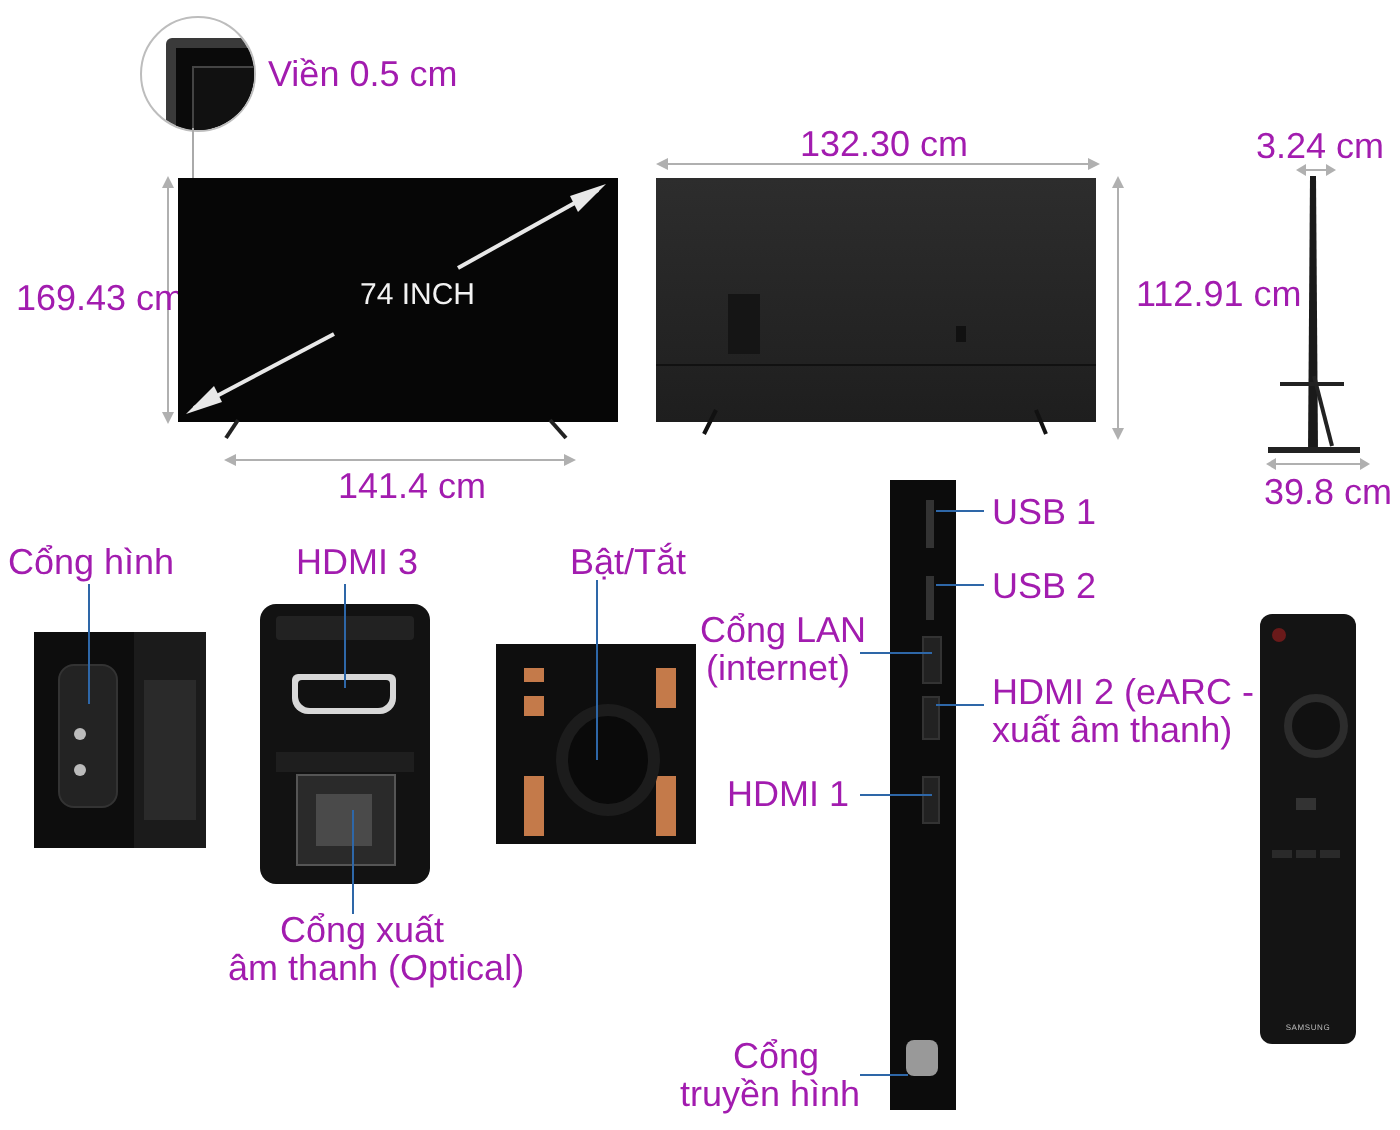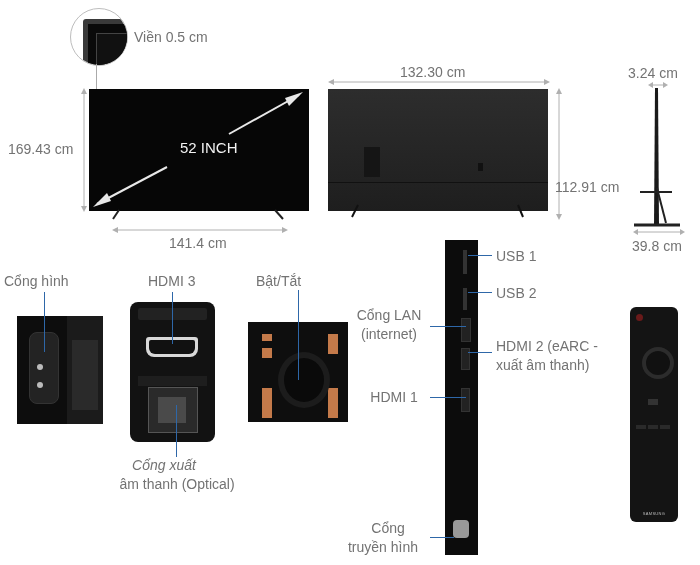--- a/index.html
+++ b/index.html
@@ -1,18 +1,18 @@
 <!DOCTYPE html>
 <html><head>
 <meta charset="utf-8">
 <style>
   html,body{margin:0;padding:0;background:#fff;}
   body{width:700px;height:565px;position:relative;overflow:hidden;font-family:"Liberation Sans","DejaVu Sans",sans-serif;color:#7a7a7a;}
   .abs{position:absolute;}
-  .lbl{position:absolute;font-size:14px;color:#737373;white-space:nowrap;line-height:18px;}
+  .lbl{position:absolute;font-size:18px;color:#a21caf;white-space:nowrap;line-height:18px;}
   .lbl.c{text-align:center;}
   .lbl.r{text-align:center;}
   .dim{position:absolute;background:#b0b0b0;}
   .tv-front{position:absolute;left:89px;top:89px;width:220px;height:122px;background:#060606;}
   .tv-back{position:absolute;left:328px;top:89px;width:220px;height:122px;background:linear-gradient(#2d2d2d,#222 75%,#1e1e1e);}
   .blue{position:absolute;background:#2e67a8;}
   svg{position:absolute;overflow:visible;}
 </style>
 </head>
 <body>
@@ -35,21 +35,21 @@
   <div class="lbl" style="left:8px;top:140px;">169.43 cm</div>
 
   <div class="tv-front"></div>
 
   <svg width="220" height="122" style="left:89px;top:89px;">
     <line x1="8" y1="115" x2="78" y2="78" stroke="#e8e8e8" stroke-width="2"></line>
     <line x1="140" y1="45" x2="210" y2="6" stroke="#e8e8e8" stroke-width="2"></line>
     <polygon points="4,118 18,104 22,112" fill="#e8e8e8"></polygon>
     <polygon points="214,3 200,17 196,9" fill="#e8e8e8"></polygon>
   </svg>
-  <div class="lbl" style="left:180px;top:139px;color:#f2f2f2;font-size:15px;">52 INCH</div>
+  <div class="lbl" style="left:180px;top:139px;color:#f2f2f2;font-size:15px;">74 INCH</div>
 
   <svg width="220" height="12" style="left:89px;top:210px;">
     <line x1="30" y1="0" x2="24" y2="9" stroke="#222" stroke-width="2"></line>
     <line x1="186" y1="0" x2="194" y2="9" stroke="#222" stroke-width="2"></line>
   </svg>
   <svg width="176" height="8" style="left:112px;top:226px;">
     <line x1="3" y1="4" x2="173" y2="4" stroke="#b0b0b0" stroke-width="1"></line>
     <polygon points="0,4 6,1 6,7" fill="#b0b0b0"></polygon>
     <polygon points="176,4 170,1 170,7" fill="#b0b0b0"></polygon>
   </svg>
@@ -72,21 +72,21 @@
   <svg width="220" height="14" style="left:328px;top:205px;">
     <line x1="30" y1="0" x2="24" y2="12" stroke="#111" stroke-width="2"></line>
     <line x1="190" y1="0" x2="195" y2="12" stroke="#111" stroke-width="2"></line>
   </svg>
 
   <svg width="8" height="132" style="left:555px;top:88px;">
     <line x1="4" y1="3" x2="4" y2="129" stroke="#b0b0b0" stroke-width="1"></line>
     <polygon points="4,0 1,6 7,6" fill="#b0b0b0"></polygon>
     <polygon points="4,132 1,126 7,126" fill="#b0b0b0"></polygon>
   </svg>
-  <div class="lbl" style="left:555px;top:138px;margin-top:40px;">112.91 cm</div>
+  <div class="lbl" style="left:568px;top:138px;">112.91 cm</div>
 </div>
 
 <div>
   <div class="lbl" style="left:628px;top:64px;">3.24 cm</div>
   <svg width="20" height="6" style="left:648px;top:82px;">
     <line x1="2" y1="3" x2="18" y2="3" stroke="#b0b0b0" stroke-width="1"></line>
     <polygon points="0,3 5,0 5,6" fill="#b0b0b0"></polygon>
     <polygon points="20,3 15,0 15,6" fill="#b0b0b0"></polygon>
   </svg>
   <svg width="60" height="145" style="left:630px;top:88px;">
@@ -120,26 +120,26 @@
   <div class="abs" style="left:130px;top:302px;width:85px;height:140px;background:#121212;border-radius:8px;">
     <div style="position:absolute;left:8px;top:6px;width:69px;height:12px;background:#222;border-radius:2px;"></div>
     <div style="position:absolute;left:16px;top:35px;width:52px;height:20px;background:#d8d8d8;border-radius:3px 3px 8px 8px;"></div>
     <div style="position:absolute;left:19px;top:38px;width:46px;height:14px;background:#111;border-radius:2px 2px 6px 6px;"></div>
     <div style="position:absolute;left:8px;top:74px;width:69px;height:10px;background:#1e1e1e;"></div>
     <div style="position:absolute;left:18px;top:85px;width:48px;height:44px;background:#2a2a2a;border:1px solid #555;"></div>
     <div style="position:absolute;left:28px;top:95px;width:28px;height:26px;background:#4a4a4a;"></div>
   </div>
   <div class="blue" style="left:172px;top:292px;width:1px;height:52px;"></div>
   <div class="blue" style="left:176px;top:405px;width:1px;height:52px;"></div>
-  <div class="lbl c" style="left:128px;top:456px;width:72px;font-style:italic;">Cổng xuất</div>
+  <div class="lbl c" style="left:140px;top:456px;width:72px;">Cổng xuất</div>
   <div class="lbl c" style="left:114px;top:475px;width:126px;">âm thanh (Optical)</div>
 </div>
 
 <div>
-  <div class="lbl" style="left:256px;top:272px;">Bật/Tắt</div>
+  <div class="lbl" style="left:285px;top:272px;">Bật/Tắt</div>
   <div class="abs" style="left:248px;top:322px;width:100px;height:100px;background:#0e0e0e;">
     <div style="position:absolute;left:14px;top:12px;width:10px;height:7px;background:#c47a4a;"></div>
     <div style="position:absolute;left:14px;top:26px;width:10px;height:10px;background:#c47a4a;"></div>
     <div style="position:absolute;left:14px;top:66px;width:10px;height:30px;background:#c47a4a;"></div>
     <div style="position:absolute;left:80px;top:12px;width:10px;height:20px;background:#c47a4a;"></div>
     <div style="position:absolute;left:80px;top:66px;width:10px;height:30px;background:#c47a4a;"></div>
     <div style="position:absolute;left:30px;top:30px;width:40px;height:44px;border:6px solid #1c1c1c;border-radius:50%;background:#0a0a0a;"></div>
   </div>
   <div class="blue" style="left:298px;top:290px;width:1px;height:90px;"></div>
 </div>

